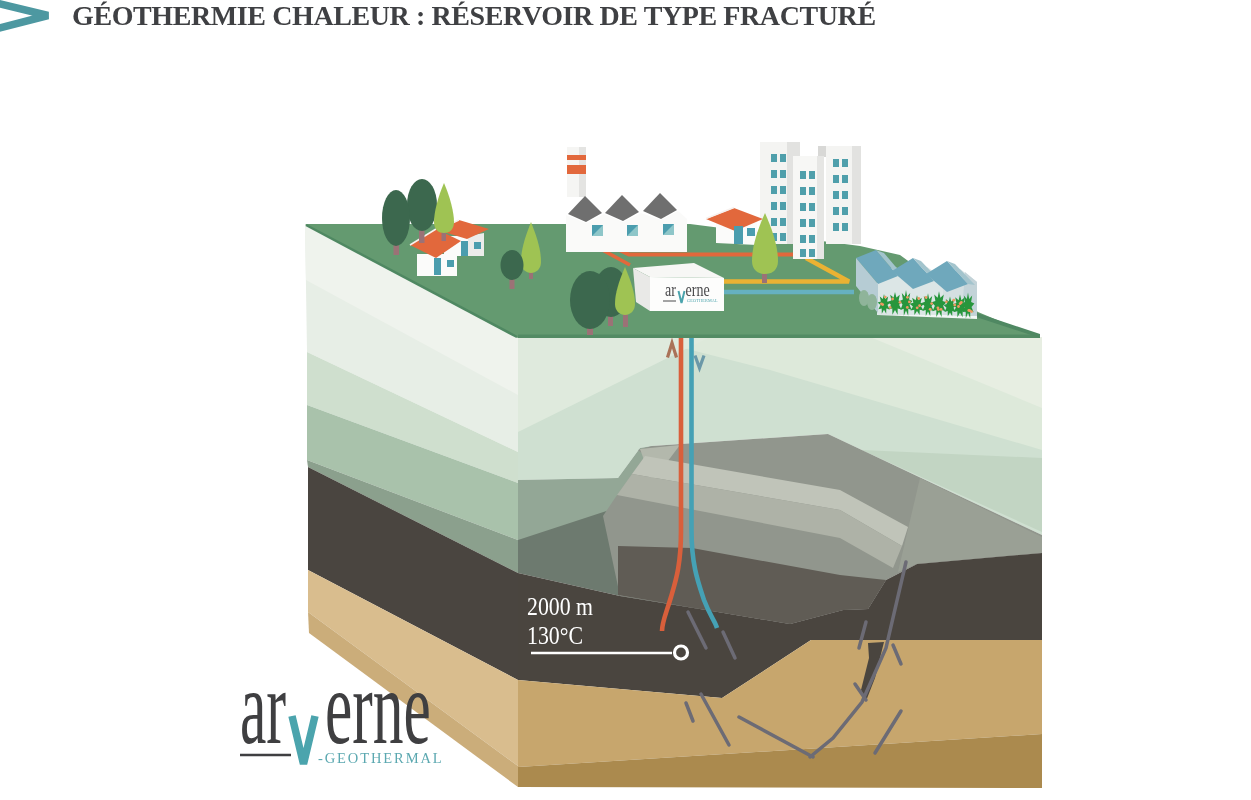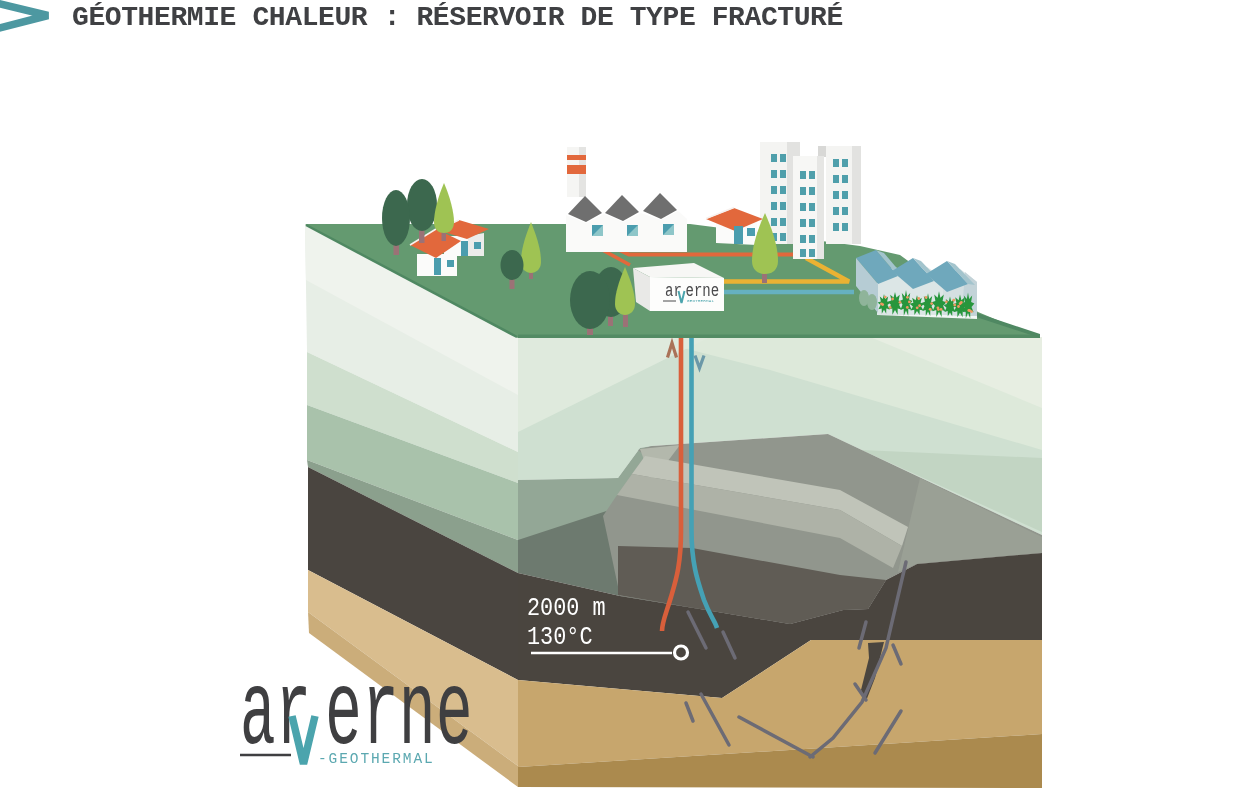--- a/index.html
+++ b/index.html
@@ -1,16 +1,16 @@
 <!DOCTYPE html>
 <html><head>
 <meta charset="utf-8">
 <style>
   html,body{margin:0;padding:0;background:#fff;}
-  .page{position:relative;width:1251px;height:800px;overflow:hidden;font-family:Liberation Mono, monospace;}
+  .page{position:relative;width:1251px;height:800px;overflow:hidden;font-family:Liberation Serif, serif;}
 </style>
 </head>
 <body>
 <div class="page">
 <svg width="1251" height="800" viewBox="0 0 1251 800">
   <rect width="1251" height="800" fill="#ffffff"></rect>
 
   <path d="M-4,3 L48,15.5 L-4,29" fill="none" stroke="#4d98a1" stroke-width="7.5"></path>
   <text x="72" y="25" font-size="28" font-weight="bold" fill="#3f4043" letter-spacing="-0.4">GÉOTHERMIE CHALEUR : RÉSERVOIR DE TYPE FRACTURÉ</text>
 

